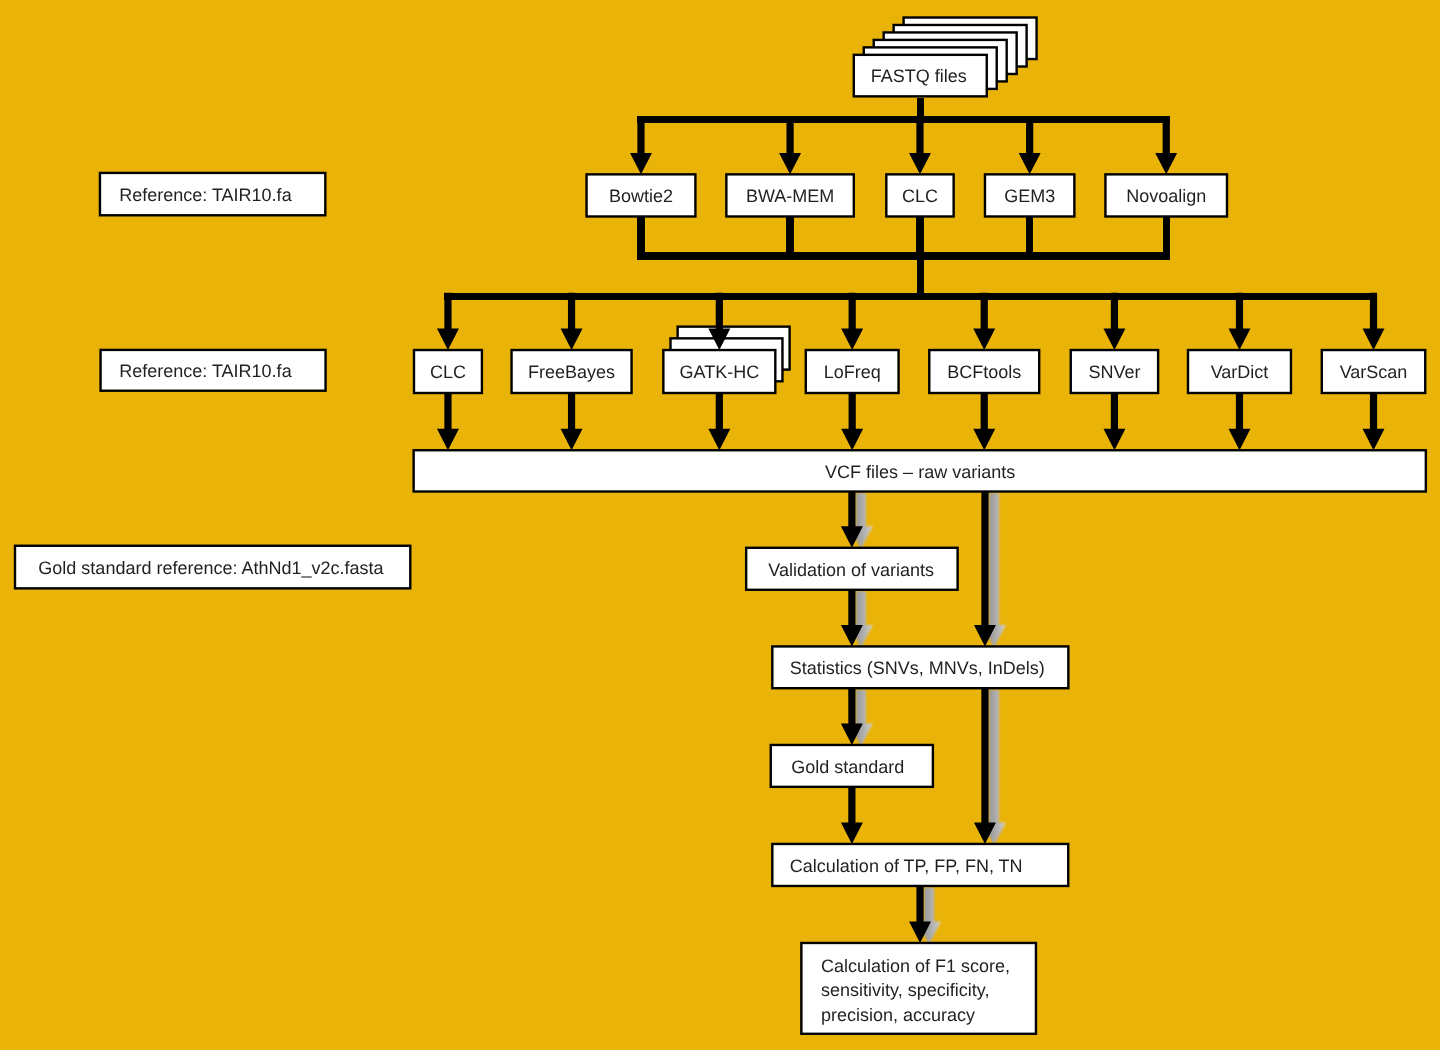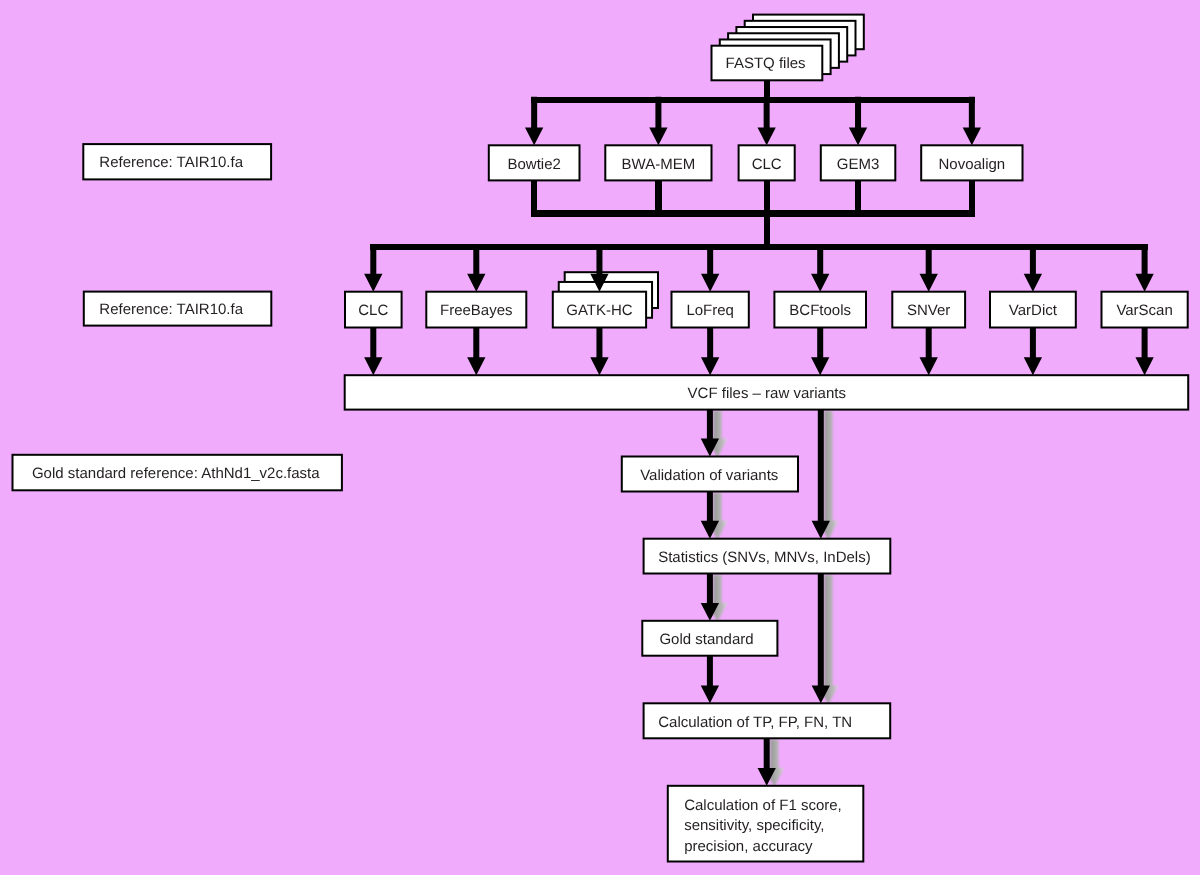--- a/index.html
+++ b/index.html
@@ -1,21 +1,21 @@
 <!DOCTYPE html>
 <html><head>
 <meta charset="utf-8">
 <title>Variant calling pipeline flowchart</title>
 <style>
   html,body{margin:0;padding:0;background:#ffffff;}
   body{width:1200px;height:875px;overflow:hidden;
        font-family:"Liberation Sans",sans-serif;
        -webkit-font-smoothing:antialiased;
        text-rendering:geometricPrecision;}
-  .wrap{position:relative;width:1200px;height:875px;background:#f0abfc;}
+  .wrap{position:relative;width:1200px;height:875px;background:#eab308;}
   svg{display:block;}
   .lbl{font-family:"Liberation Sans",sans-serif;font-size:15px;fill:#231f20;white-space:pre;}
 </style>
 </head>
 <body>
 
 <div class="wrap">
 <svg id="chart" width="1200" height="875" viewBox="0 0 1200 875" xmlns="http://www.w3.org/2000/svg">
       <defs>
         <filter id="softshadow" x="-60%" y="-60%" width="260%" height="260%">

